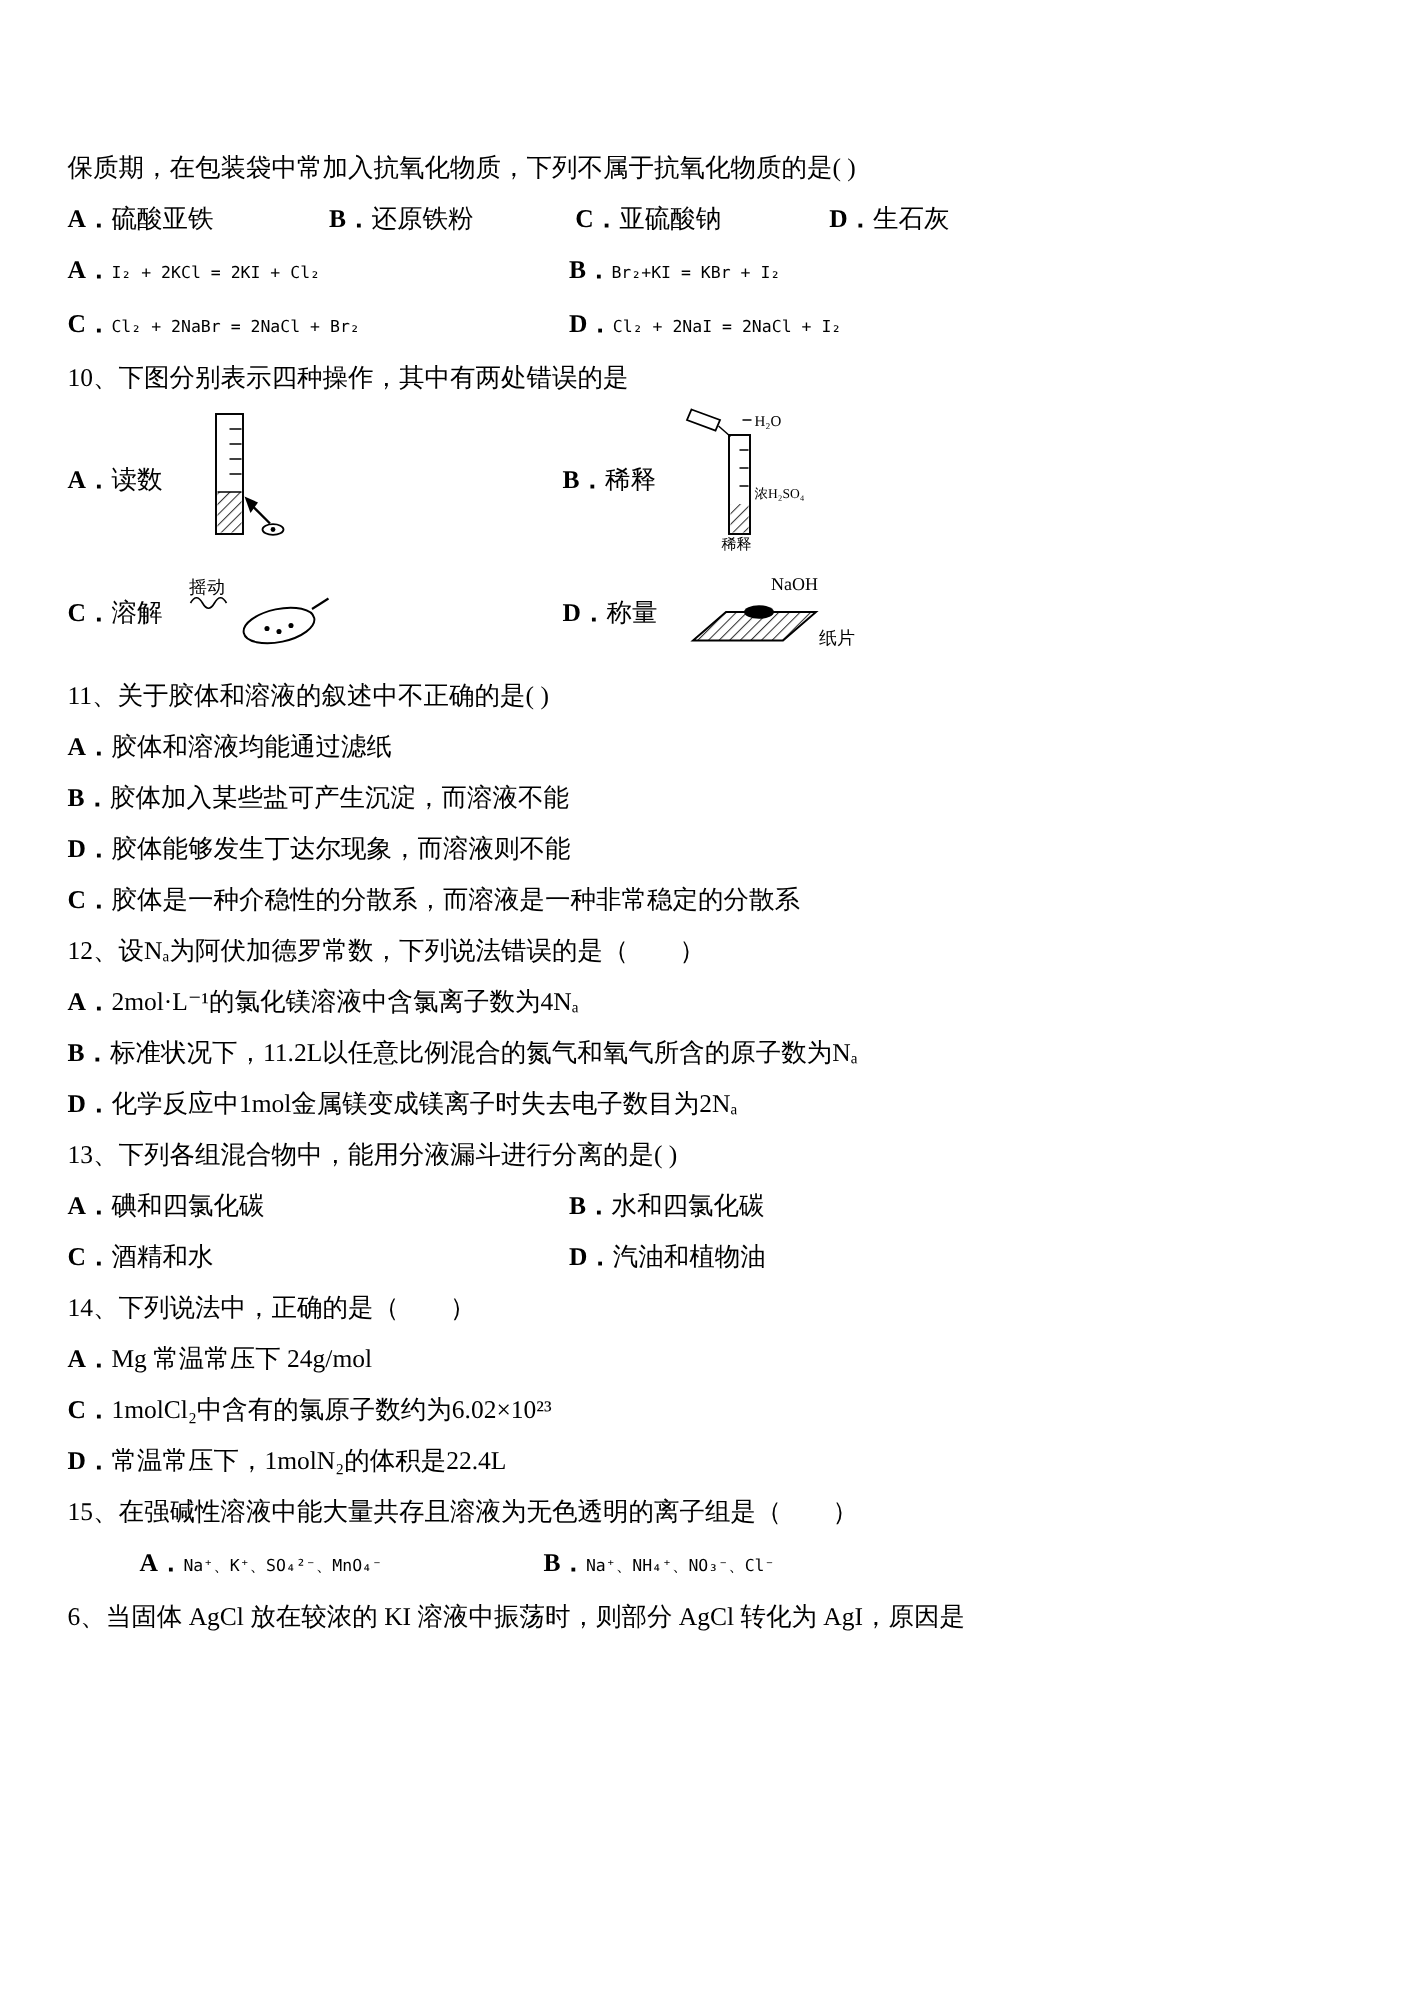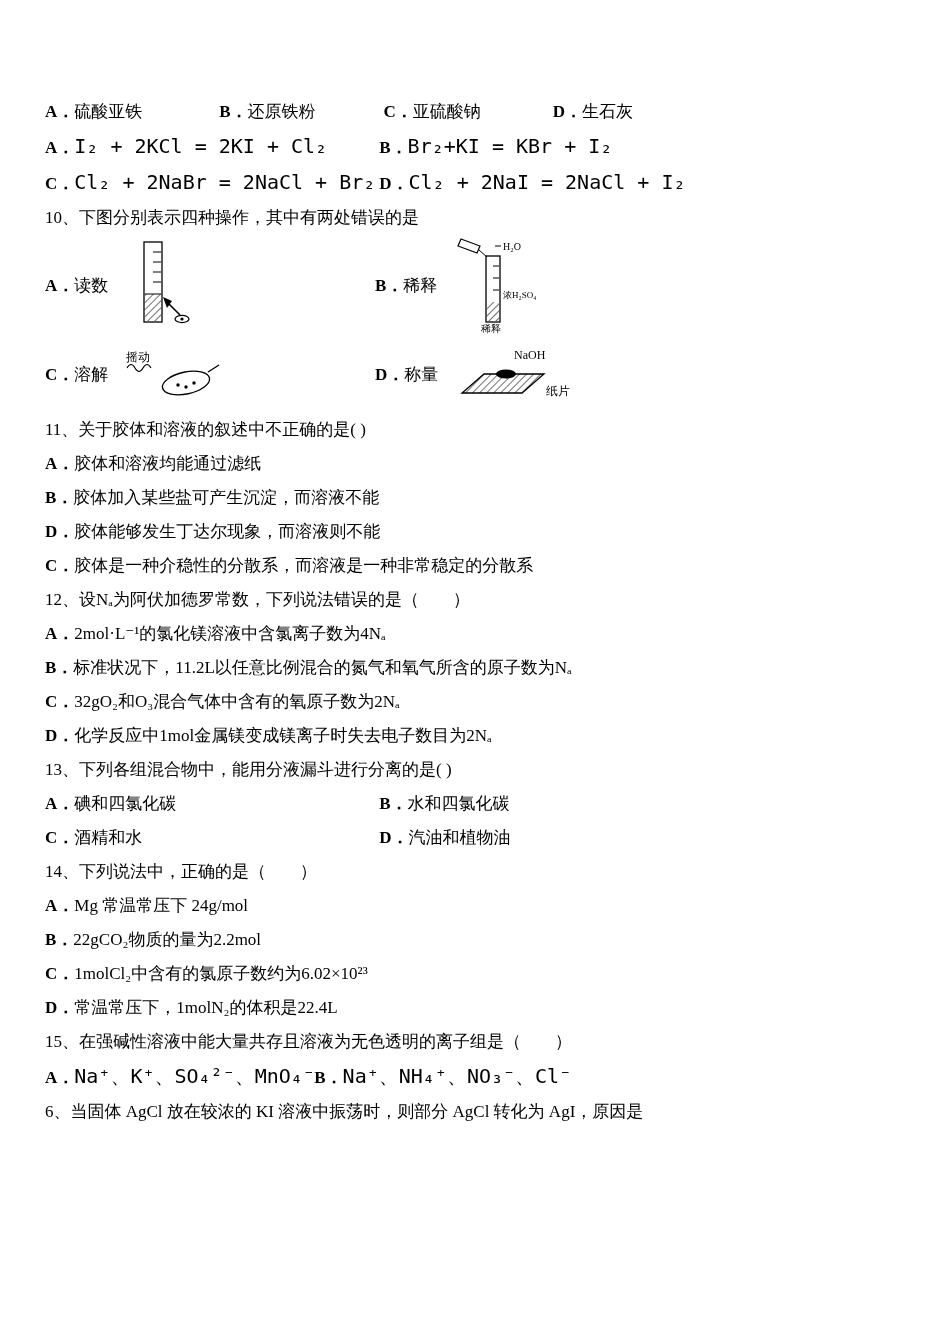--- a/index.html
+++ b/index.html
@@ -6,26 +6,26 @@
   body{
     width:950px;height:1344px;overflow:hidden;color:#000;
     font-family:"Liberation Serif","DejaVu Serif",serif;
     font-size:17px;
   }
   .page{padding:95px 38px 0 45px;}
   .line{line-height:34px;min-height:34px;white-space:nowrap;}
   .stem{line-height:34px;}
   .opt-label{font-weight:bold;}
   .b{font-weight:normal;}
-  .mono{font-family:"DejaVu Sans Mono","Liberation Mono",monospace;font-size:20px;}
+  .mono{font-family:"DejaVu Sans Mono","Liberation Mono",monospace;font-size:11px;}
   .col{display:inline-block;width:330px;vertical-align:top;}
   .w170{display:inline-block;width:170px;}
   .w160{display:inline-block;width:160px;}
   .w165{display:inline-block;width:165px;}
-  .w265{display:inline-block;width:265px;}
+  .w265{display:inline-block;width:265px;margin-left:48px;}
   .w240{display:inline-block;width:240px;}
   .figrow{display:flex;align-items:center;}
   .figrow1{height:100px;}
   .figrow2{height:78px;}
   .figcell{width:330px;display:flex;align-items:center;}
   .figcell svg{margin-left:16px;flex:none;}
   .q11block{}
   svg text{font-family:"Liberation Serif","DejaVu Serif",serif;}
 </style>
 </head>
@@ -35,20 +35,21 @@
   <defs>
     <pattern id="hatch" width="5" height="5" patternUnits="userSpaceOnUse" patternTransform="rotate(45)">
       <line x1="0" y1="0" x2="0" y2="5" stroke="#333" stroke-width="1.4"></line>
     </pattern>
   </defs>
 </svg>
 
 <div class="page">
 
   <section>
+    <div class="stem line">保质期，在包装袋中常加入抗氧化物质，下列不属于抗氧化物质的是( )</div>
     <div class="line">
       <span class="w170"><span class="opt-label">A．</span><span>硫酸亚铁</span></span>
       <span class="w160"><span class="opt-label">B．</span><span>还原铁粉</span></span>
       <span class="w165"><span class="opt-label">C．</span><span>亚硫酸钠</span></span>
       <span><span class="opt-label">D．</span><span>生石灰</span></span>
     </div>
   </section>
 
   <section>
     <div class="line">
@@ -131,40 +132,38 @@
     <div class="line"><span class="opt-label">A．</span><span>胶体和溶液均能通过滤纸</span></div>
     <div class="line"><span class="opt-label">B．</span><span>胶体加入某些盐可产生沉淀，而溶液不能</span></div>
     <div class="line"><span class="opt-label">D．</span><span>胶体能够发生丁达尔现象，而溶液则不能</span></div>
     <div class="line"><span class="opt-label">C．</span><span>胶体是一种介稳性的分散系，而溶液是一种非常稳定的分散系</span></div>
   </section>
 
   <section>
     <div class="stem line">12、设Nₐ为阿伏加德罗常数，下列说法错误的是（　　）</div>
     <div class="line"><span class="opt-label">A．</span><span>2mol·L⁻¹的氯化镁溶液中含氯离子数为4Nₐ</span></div>
     <div class="line"><span class="opt-label">B．</span><span>标准状况下，11.2L以任意比例混合的氮气和氧气所含的原子数为Nₐ</span></div>
-    <div class="line"><span class="opt-label">C．</span><span>32gO₂和O₃混合气体中含有的氧原子数为2Nₐ</span></div>
     <div class="line"><span class="opt-label">D．</span><span>化学反应中1mol金属镁变成镁离子时失去电子数目为2Nₐ</span></div>
   </section>
 
   <section>
     <div class="stem line">13、下列各组混合物中，能用分液漏斗进行分离的是( )</div>
     <div class="line">
       <span class="col"><span class="opt-label">A．</span><span>碘和四氯化碳</span></span>
       <span><span class="opt-label">B．</span><span>水和四氯化碳</span></span>
     </div>
     <div class="line">
       <span class="col"><span class="opt-label">C．</span><span>酒精和水</span></span>
       <span><span class="opt-label">D．</span><span>汽油和植物油</span></span>
     </div>
   </section>
 
   <section>
     <div class="stem line">14、下列说法中，正确的是（　　）</div>
     <div class="line"><span class="opt-label">A．</span><span class="b">Mg</span><span> 常温常压下 </span><span class="b">24g/mol</span></div>
-    <div class="line"><span class="opt-label">B．</span><span class="b">22gCO₂</span><span>物质的量为</span><span class="b">2.2mol</span></div>
     <div class="line"><span class="opt-label">C．</span><span class="b">1molCl₂</span><span>中含有的氯原子数约为</span><span class="b">6.02×10²³</span></div>
     <div class="line"><span class="opt-label">D．</span><span>常温常压下，</span><span class="b">1molN₂</span><span>的体积是</span><span class="b">22.4L</span></div>
   </section>
 
   <section>
     <div class="stem line">15、在强碱性溶液中能大量共存且溶液为无色透明的离子组是（　　）</div>
     <div class="line">
       <span class="w265"><span class="opt-label">A．</span><span class="mono">Na⁺、K⁺、SO₄²⁻、MnO₄⁻</span></span>
       <span><span class="opt-label">B．</span><span class="mono">Na⁺、NH₄⁺、NO₃⁻、Cl⁻</span></span>
     </div>

